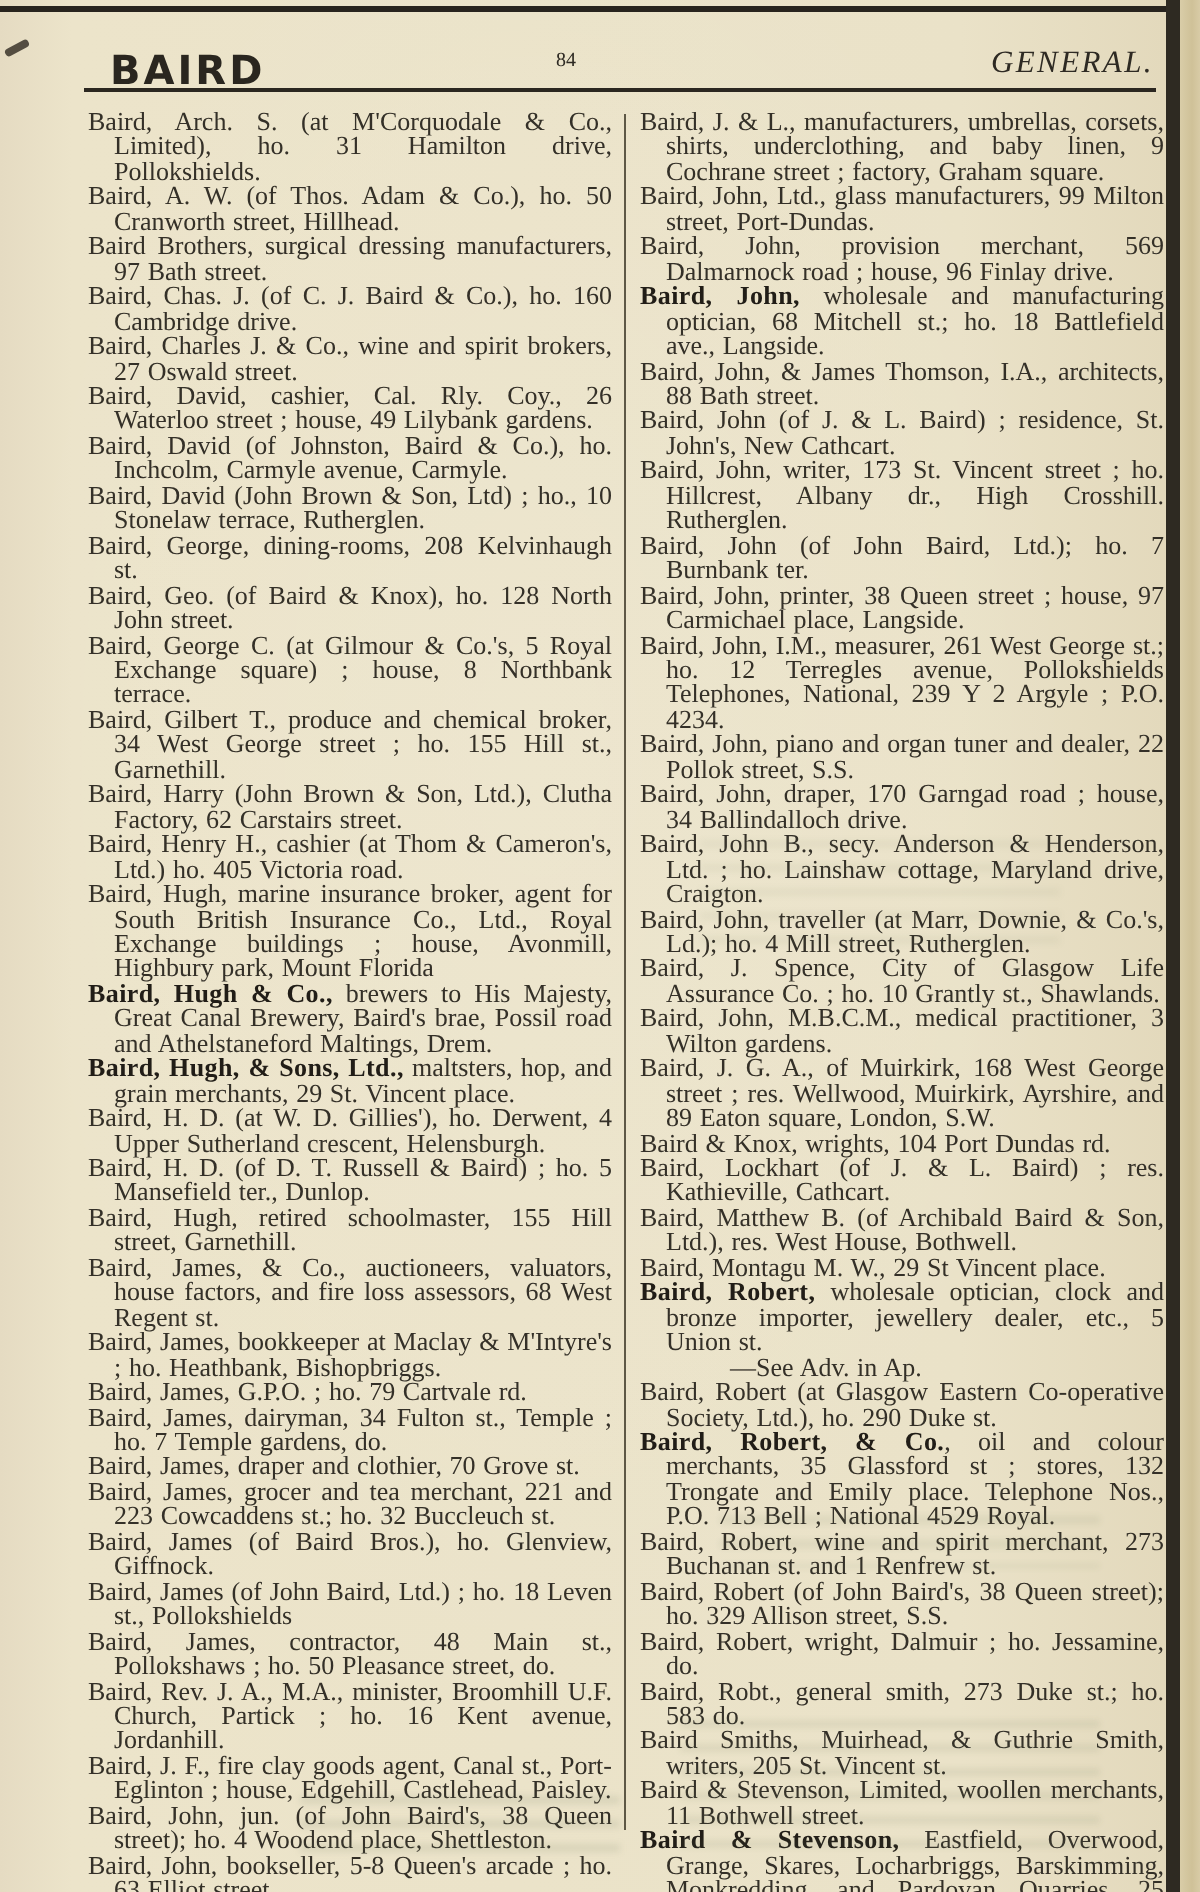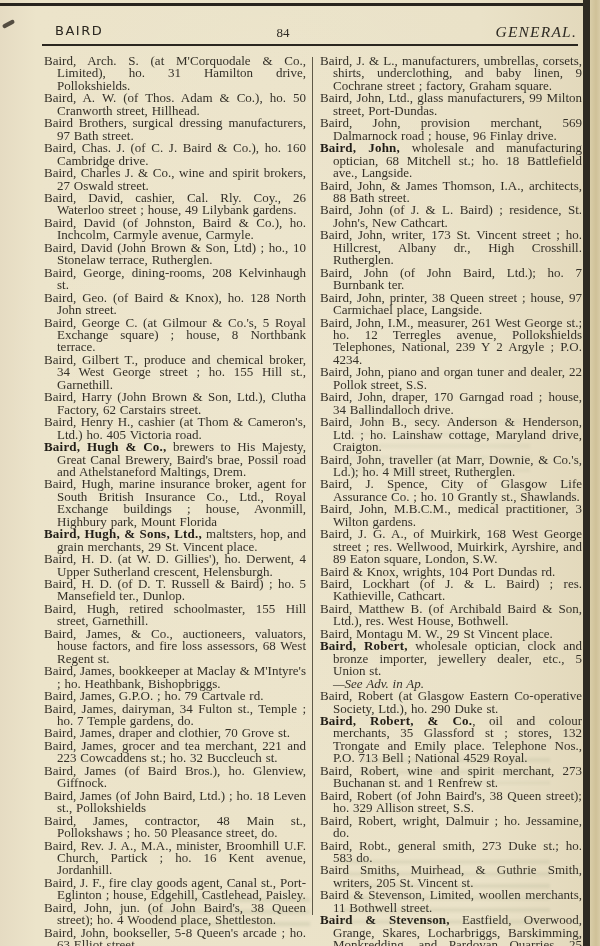--- a/index.html
+++ b/index.html
@@ -17,32 +17,32 @@
   }
   
   .top-border{position:absolute;left:0;top:3px;width:592px;height:3px;background:#28241e;}
   .edge-dark{position:absolute;top:0;left:583px;width:7px;height:946px;background:linear-gradient(180deg,#26221c,#3a332а 30%,#302a22 60%,#3c342a);background-color:#2e2a22;}
   .edge-outer{position:absolute;top:0;left:590px;width:10px;height:946px;
     background:linear-gradient(90deg,#d9cda8,#cfc198 60%,#d8cba6);}
   .corner-mark{position:absolute;left:2px;top:22px;width:13px;height:4px;background:#3a342a;transform:rotate(-28deg);border-radius:2px;opacity:.85;}
   
   .hdr{position:absolute;top:0;left:0;right:0;height:50px;}
   .hdr-left{position:absolute;left:55px;top:23px;font-family:"DejaVu Sans", sans-serif;
-    font-weight:normal;font-size:13px;letter-spacing:1.5px;color:#2a261f;}
-  .hdr-center{position:absolute;left:258px;top:25px;width:50px;text-align:center;font-size:13px;color:#2e2a23;}
+    font-weight:bold;font-size:20px;letter-spacing:1.5px;color:#2a261f;}
+  .hdr-center{position:absolute;left:258px;top:25px;width:50px;text-align:center;font-size:10px;color:#2e2a23;}
   .hdr-right{position:absolute;right:23px;top:23px;font-style:italic;font-size:15.5px;letter-spacing:1.2px;color:#2e2a23;}
   .hdr-rule{position:absolute;left:42px;top:44px;width:536px;height:2.4px;background:#2b2720;}
   
   .col{position:absolute;top:55px;font-size:13px;line-height:12.45px;text-align:justify;}
   .col-left{left:44px;width:262px;}
   .col-right{left:320px;width:262px;}
   .divider{position:absolute;left:311.5px;top:57px;width:1.6px;height:858px;background:#45402f;opacity:.85;}
   .entry{margin:0;text-indent:-13px;margin-left:13px;word-spacing:.6px;}
   .entry b{font-weight:bold;color:#211d17;letter-spacing:.2px;}
-  .adv-note{display:block;font-style:italic;text-indent:0;}
+  .adv-note{display:block;text-indent:0;margin-left:32px;}
   
   .smudge{position:absolute;filter:blur(1.5px);pointer-events:none;
     background:repeating-linear-gradient(180deg, rgba(104,118,86,.13) 0 4px, rgba(0,0,0,0) 4px 12px);}
   .sm1{left:150px;top:898px;width:160px;height:34px;}
   .sm2{left:360px;top:758px;width:190px;height:26px;opacity:.8;}
   .sm3{left:340px;top:860px;width:210px;height:70px;opacity:.85;}
   .sm4{left:350px;top:420px;width:180px;height:60px;opacity:.5;}
 </style>
 </head>
 <body>
@@ -66,22 +66,22 @@
       <p class="entry">Baird, Charles J. &amp; Co., wine and spirit brokers, 27 Oswald street.</p>
       <p class="entry">Baird, David, cashier, Cal. Rly. Coy., 26 Waterloo street ; house, 49 Lilybank gardens.</p>
       <p class="entry">Baird, David (of Johnston, Baird &amp; Co.), ho. Inchcolm, Carmyle avenue, Carmyle.</p>
       <p class="entry">Baird, David (John Brown &amp; Son, Ltd) ; ho., 10 Stonelaw terrace, Rutherglen.</p>
       <p class="entry">Baird, George, dining-rooms, 208 Kelvinhaugh st.</p>
       <p class="entry">Baird, Geo. (of Baird &amp; Knox), ho. 128 North John street.</p>
       <p class="entry">Baird, George C. (at Gilmour &amp; Co.'s, 5 Royal Exchange square) ; house, 8 Northbank terrace.</p>
       <p class="entry">Baird, Gilbert T., produce and chemical broker, 34 West George street ; ho. 155 Hill st., Garnethill.</p>
       <p class="entry">Baird, Harry (John Brown &amp; Son, Ltd.), Clutha Factory, 62 Carstairs street.</p>
       <p class="entry">Baird, Henry H., cashier (at Thom &amp; Cameron's, Ltd.) ho. 405 Victoria road.</p>
+      <p class="entry">Baird, Hugh, marine insurance broker, agent for South British Insurance Co., Ltd., Royal Exchange buildings ; house, Avonmill, Highbury park, Mount Florida</p>
       <p class="entry"><b>Baird, Hugh &amp; Co.,</b> brewers to His Majesty, Great Canal Brewery, Baird's brae, Possil road and Athelstaneford Maltings, Drem.</p>
-      <p class="entry">Baird, Hugh, marine insurance broker, agent for South British Insurance Co., Ltd., Royal Exchange buildings ; house, Avonmill, Highbury park, Mount Florida</p>
       <p class="entry"><b>Baird, Hugh, &amp; Sons, Ltd.,</b> maltsters, hop, and grain merchants, 29 St. Vincent place.</p>
       <p class="entry">Baird, H. D. (at W. D. Gillies'), ho. Derwent, 4 Upper Sutherland crescent, Helensburgh.</p>
       <p class="entry">Baird, H. D. (of D. T. Russell &amp; Baird) ; ho. 5 Mansefield ter., Dunlop.</p>
       <p class="entry">Baird, Hugh, retired schoolmaster, 155 Hill street, Garnethill.</p>
       <p class="entry">Baird, James, &amp; Co., auctioneers, valuators, house factors, and fire loss assessors, 68 West Regent st.</p>
       <p class="entry">Baird, James, bookkeeper at Maclay &amp; M'Intyre's ; ho. Heathbank, Bishopbriggs.</p>
       <p class="entry">Baird, James, G.P.O. ; ho. 79 Cartvale rd.</p>
       <p class="entry">Baird, James, dairyman, 34 Fulton st., Temple ; ho. 7 Temple gardens, do.</p>
       <p class="entry">Baird, James, draper and clothier, 70 Grove st.</p>
       <p class="entry">Baird, James, grocer and tea merchant, 221 and 223 Cowcaddens st.; ho. 32 Buccleuch st.</p>

